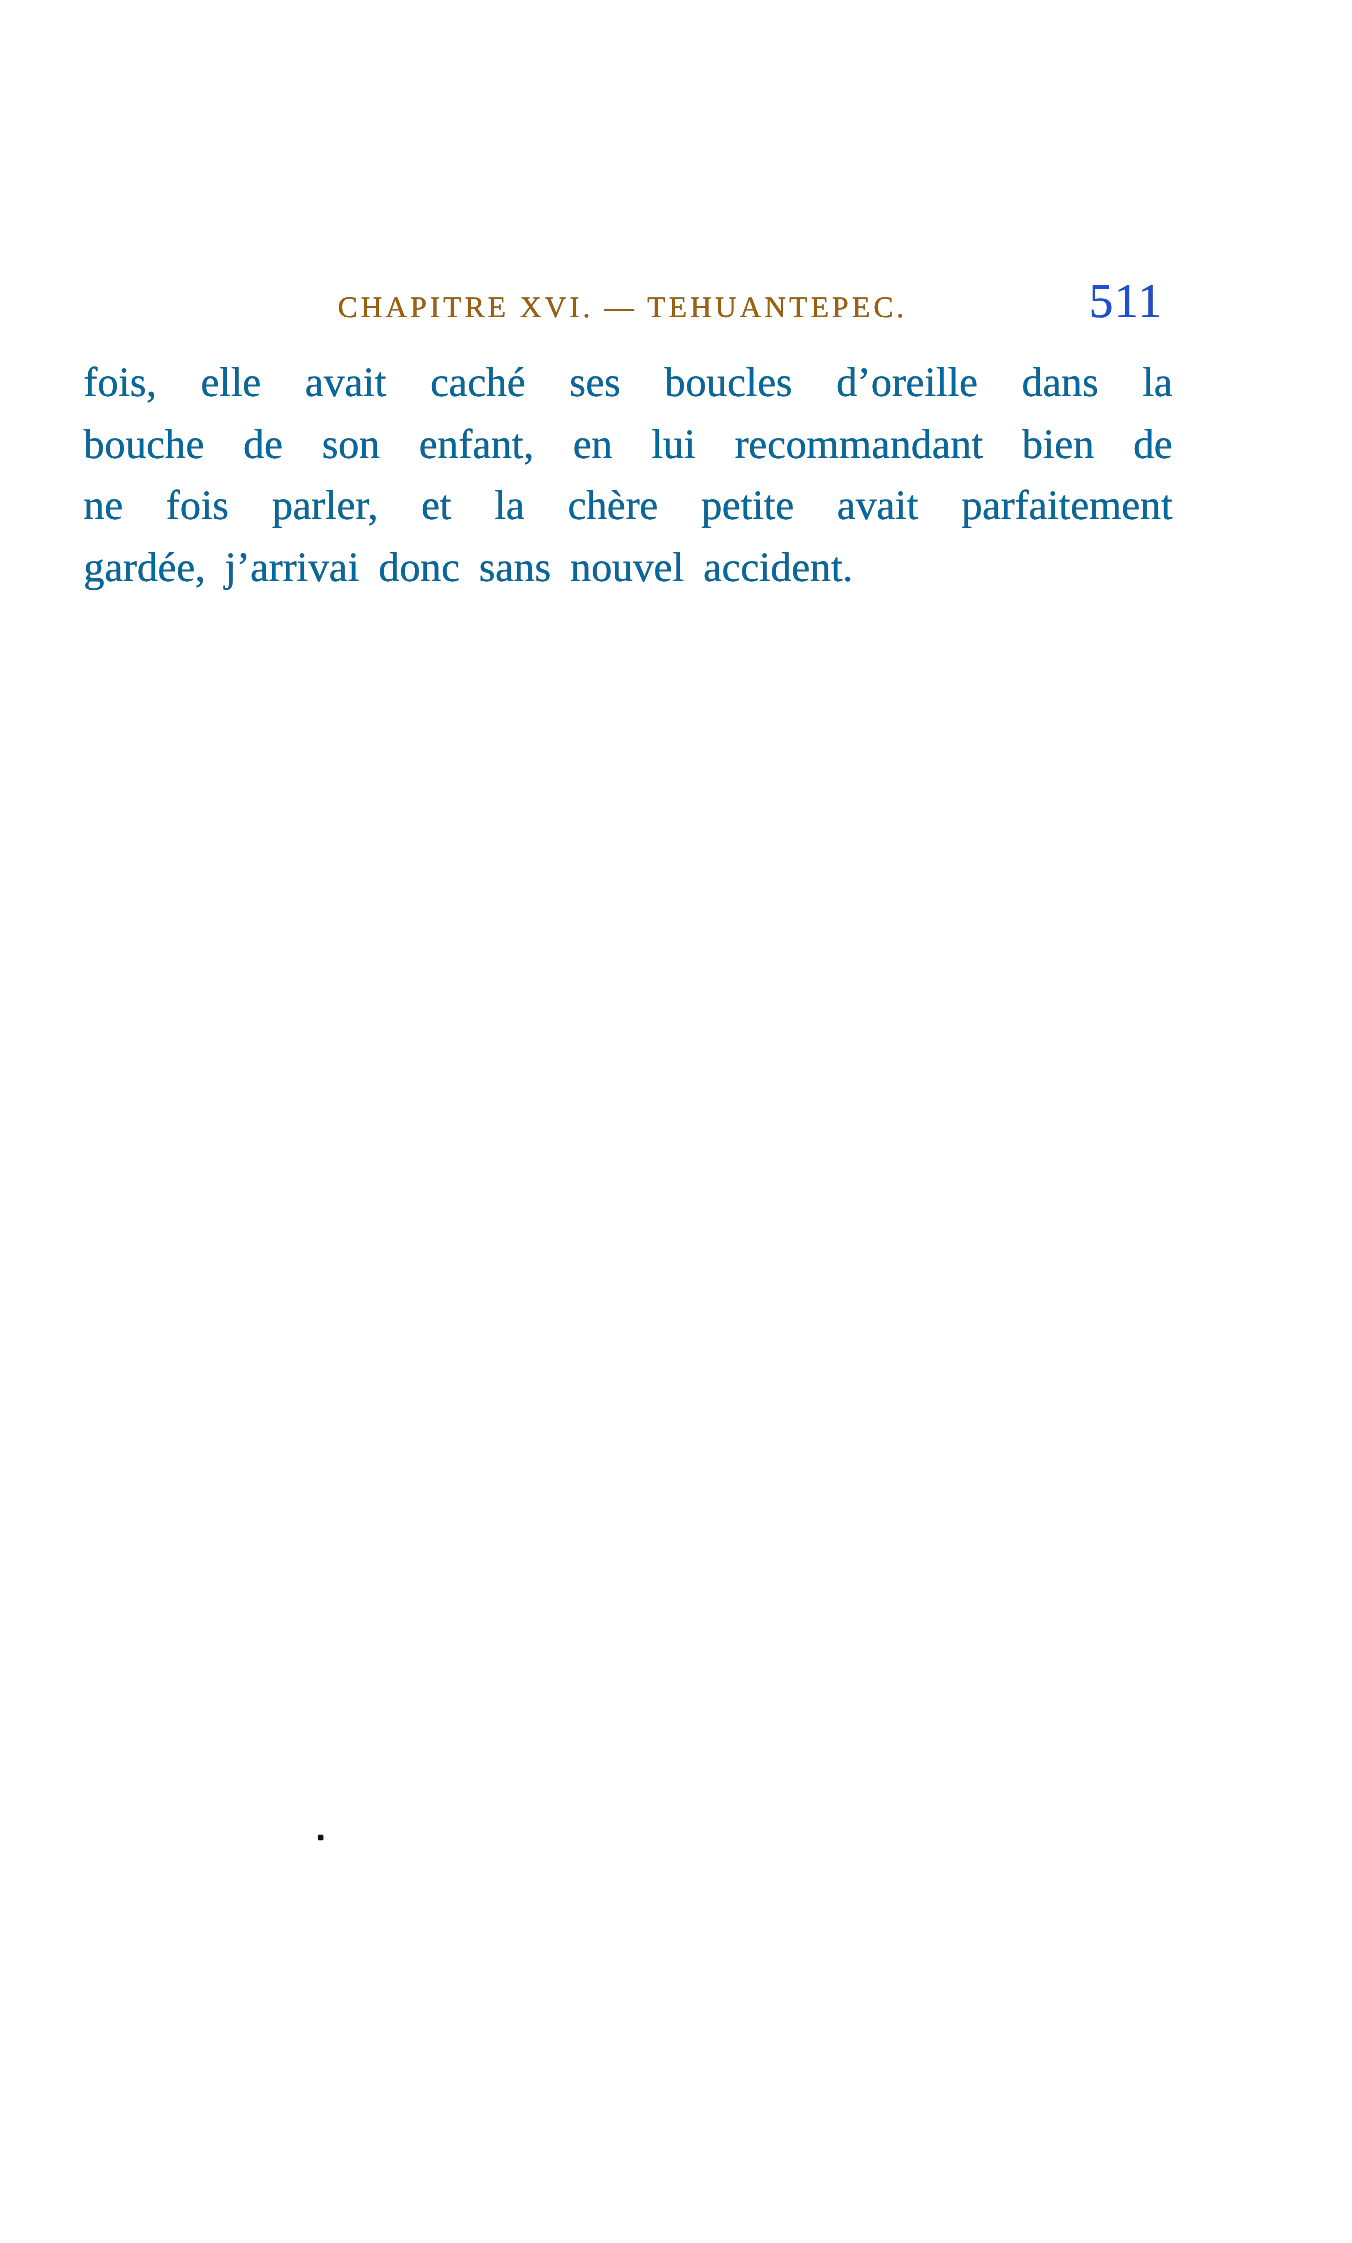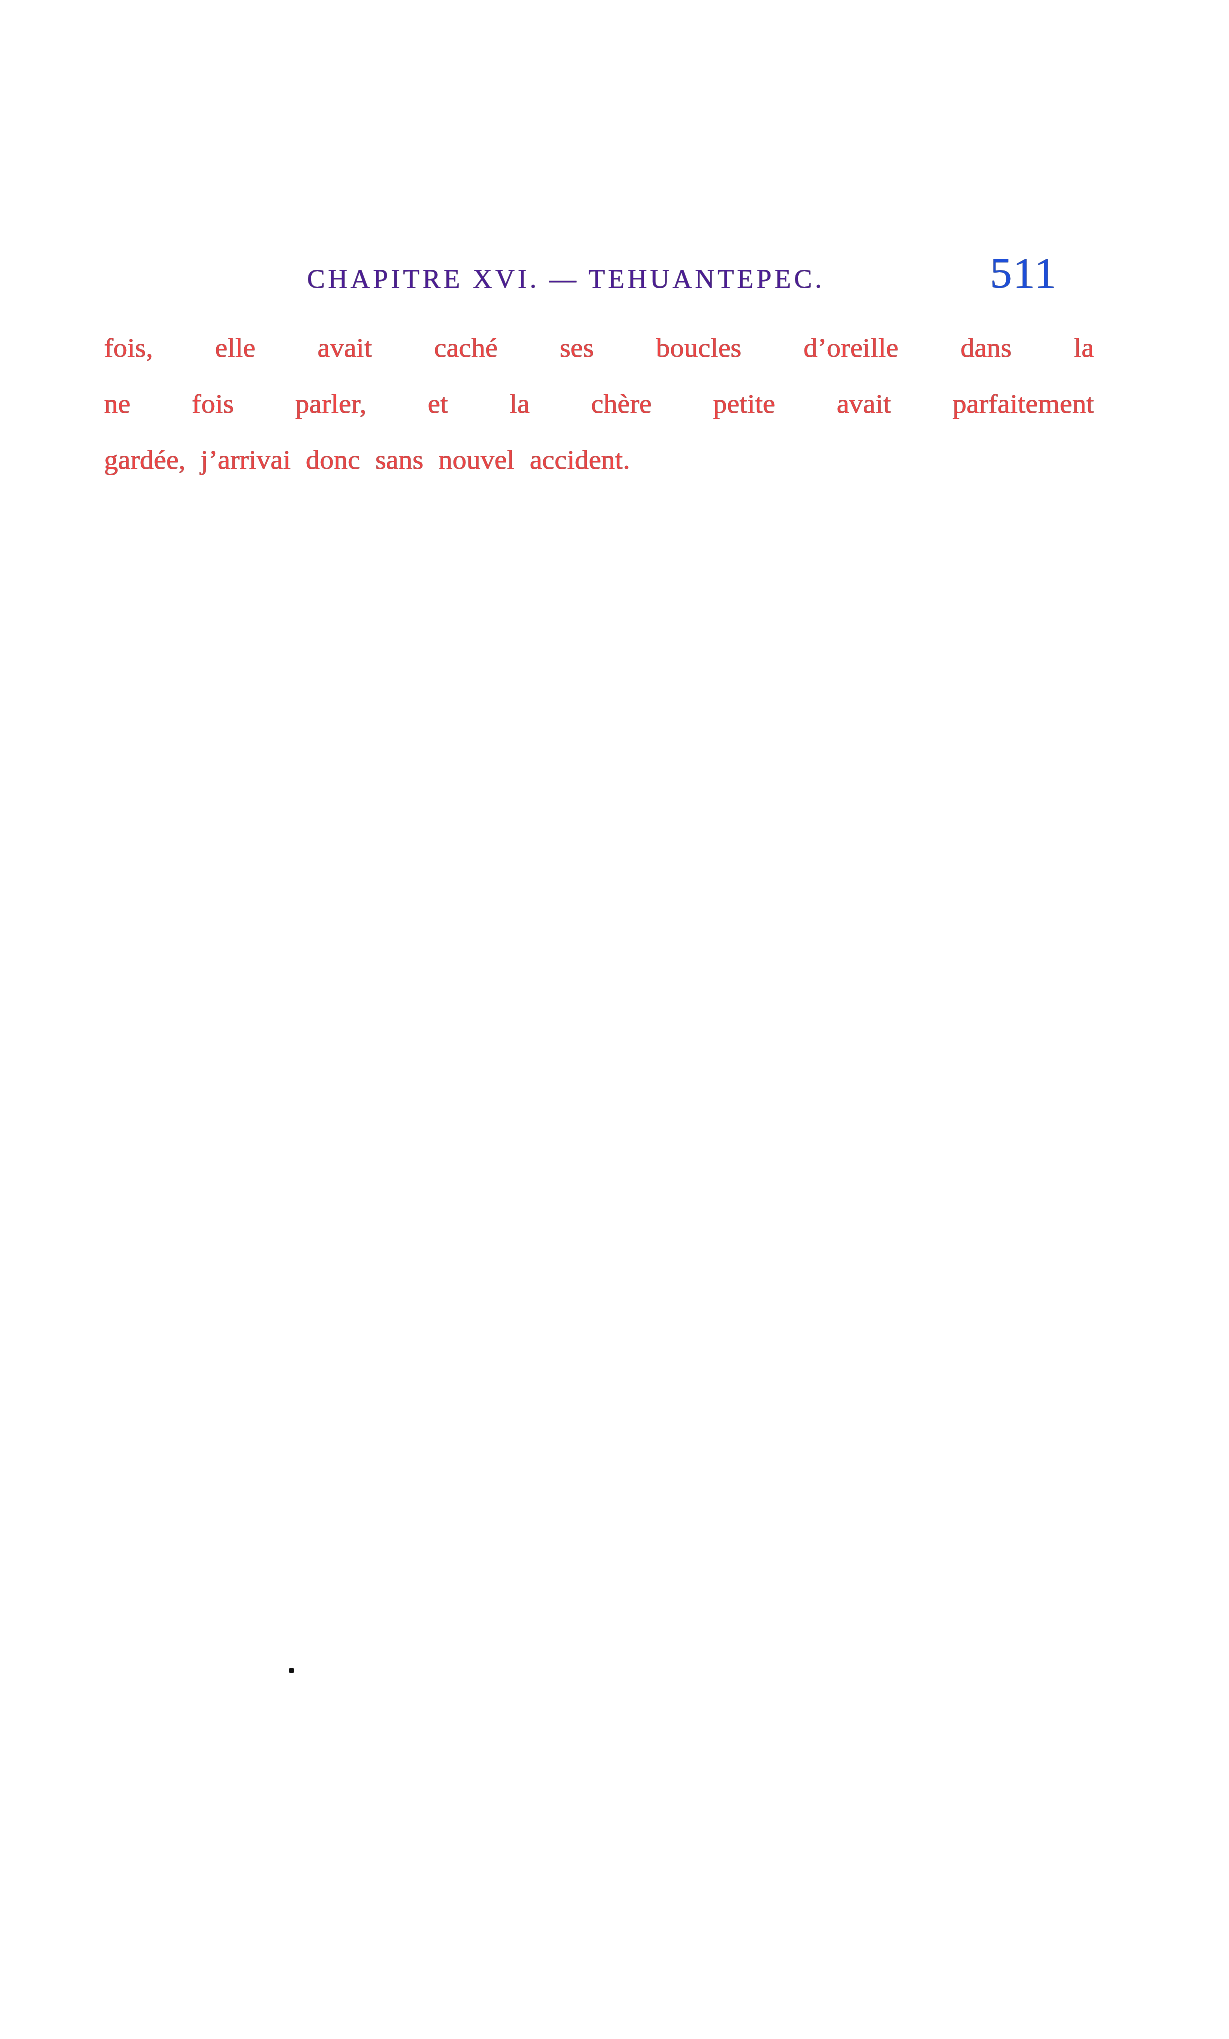--- a/index.html
+++ b/index.html
@@ -29,42 +29,42 @@
     height: 310px;
   }
   .chapter-title {
     position: absolute;
     left: 307px;
     top: 262px;
     font-size: 27px;
     line-height: 34px;
     letter-spacing: 3px;
     white-space: nowrap;
-    color: #4c1d95;
+    color: #a16207;
     text-shadow: 0 0 0.6px rgba(0,0,0,0.85);
   }
   .folio {
     position: absolute;
     left: 990px;
     top: 252px;
     font-size: 44px;
     line-height: 44px;
     letter-spacing: 1px;
     color: #1d4ed8;
     text-shadow: 0 0 0.6px rgba(0,0,0,0.85);
   }
   
   .body-text {
     position: absolute;
-    left: 104px;
+    left: 76px;
     top: 320px;
     width: 990px;
-    font-size: 28px;
+    font-size: 38px;
     line-height: 56px;
-    color: #ef4444;
+    color: #0369a1;
     text-shadow: 0 0 0.6px rgba(0,0,0,0.85);
   }
   .text-line {
     text-align: justify;
     text-align-last: justify;
     white-space: normal;
   }
   .text-line.last {
     text-align: left;
     text-align-last: left;
@@ -86,19 +86,20 @@
 
 <div class="page">
 
   <div class="running-header">
     <span class="chapter-title">CHAPITRE XVI. — TEHUANTEPEC.</span>
     <span class="folio">511</span>
   </div>
 
   <div class="body-text">
     <div class="text-line">fois, elle avait caché ses boucles d’oreille dans la</div>
+    <div class="text-line">bouche de son enfant, en lui recommandant bien de</div>
     <div class="text-line">ne fois parler, et la chère petite avait parfaitement</div>
     <div class="text-line last">gardée, j’arrivai donc sans nouvel accident.</div>
   </div>
 
   <div class="ink-speck"></div>
 
 </div>
 
 </body></html>

